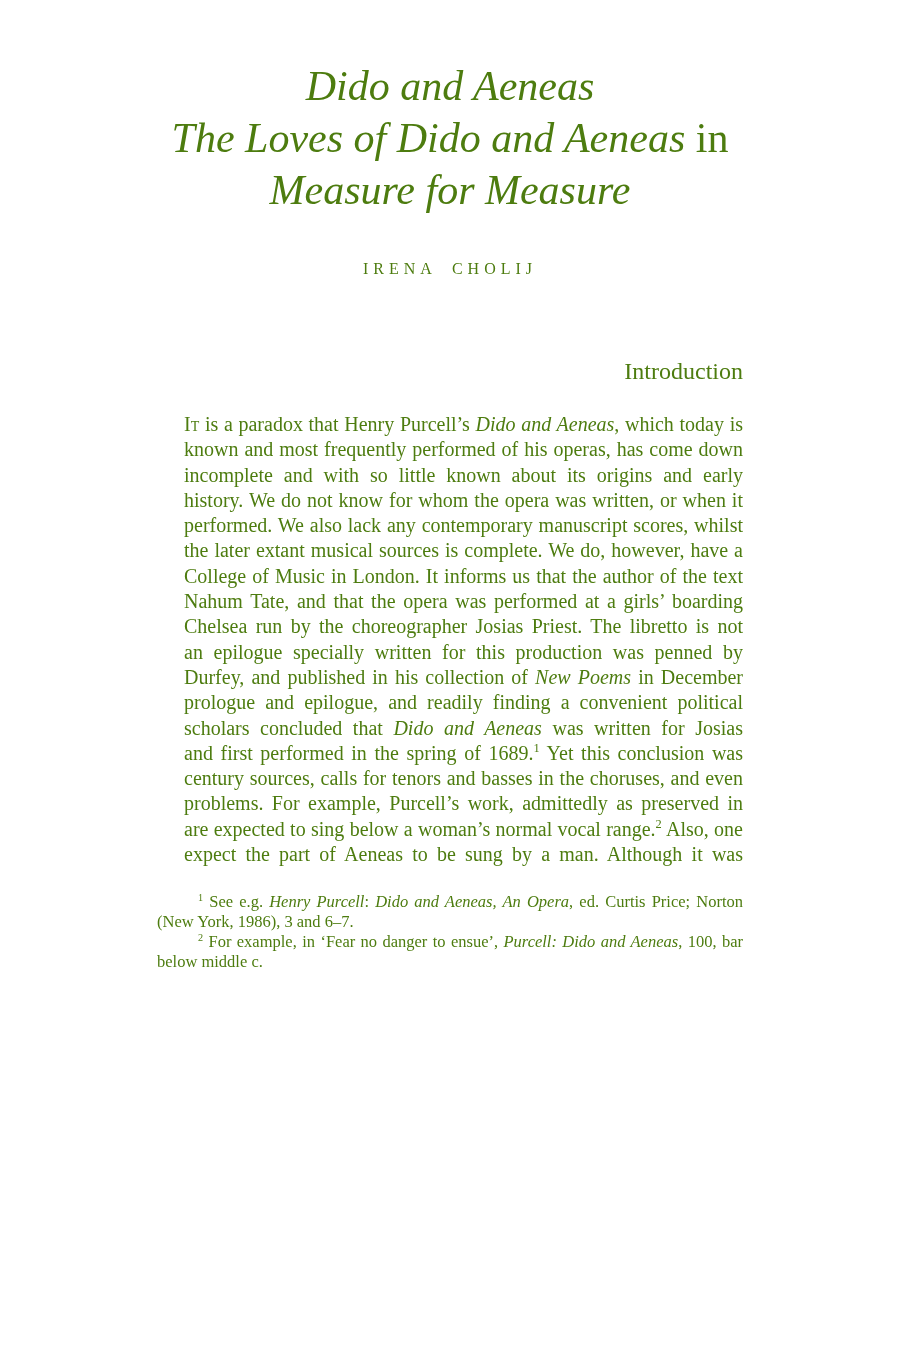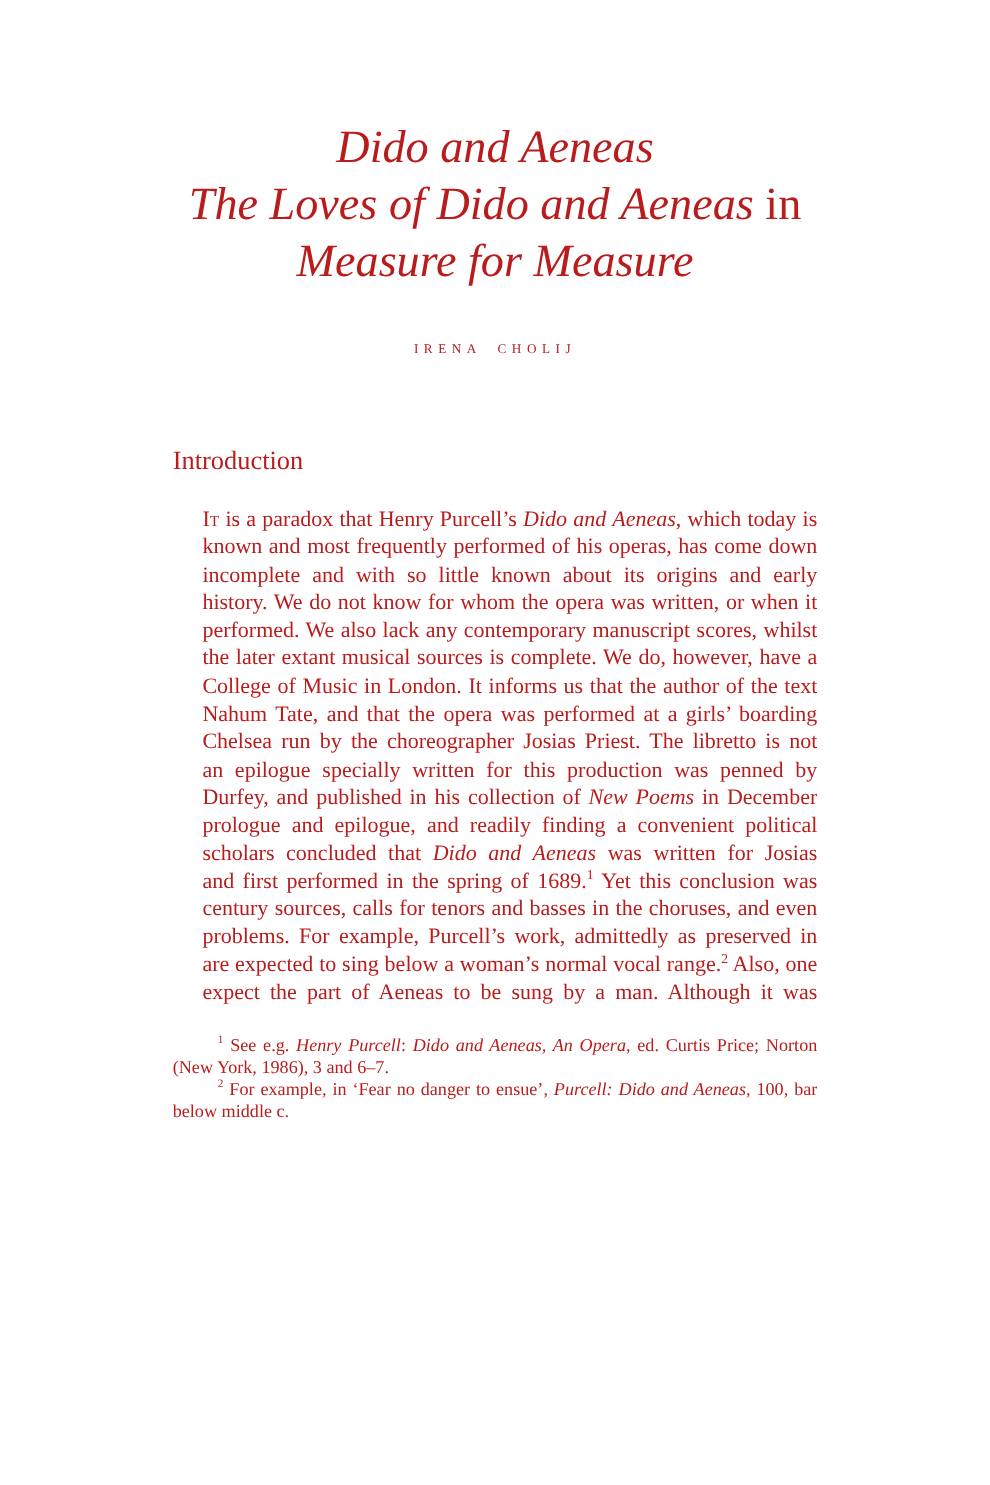--- a/index.html
+++ b/index.html
@@ -3,49 +3,49 @@
 <meta charset="utf-8">
 <style>
   html, body { margin: 0; padding: 0; }
   body { background: #ffffff; }
   .page {
     position: relative;
     width: 826px;
     height: 1350px;
     box-sizing: border-box;
     margin: 0 auto;
-    padding: 108px 120px 0 120px;
+    padding: 60px 120px 0 120px;
     background: #ffffff;
-    color: #b91c1c;
+    color: #4d7c0f;
     font-family: "Liberation Serif", serif;
     overflow: hidden;
   }
   
   .title-block .line {
     font-size: 42px;
     line-height: 52px;
     text-align: center;
     white-space: nowrap;
   }
   
   .author {
     margin-top: 42px;
-    font-size: 12px;
+    font-size: 16px;
     line-height: 22px;
     text-align: center;
     letter-spacing: 5px;
     word-spacing: 7px;
   }
   
   .intro {
     margin: 77px 0 0 0;
     font-size: 24px;
     line-height: 28px;
     font-weight: normal;
-    text-align: left;
+    text-align: right;
   }
   
   .body-text { margin-top: 27px; }
   .body-text .line {
     font-size: 20px;
     line-height: 25.3px;
     height: 25.3px;
     overflow: hidden;
   }
   

